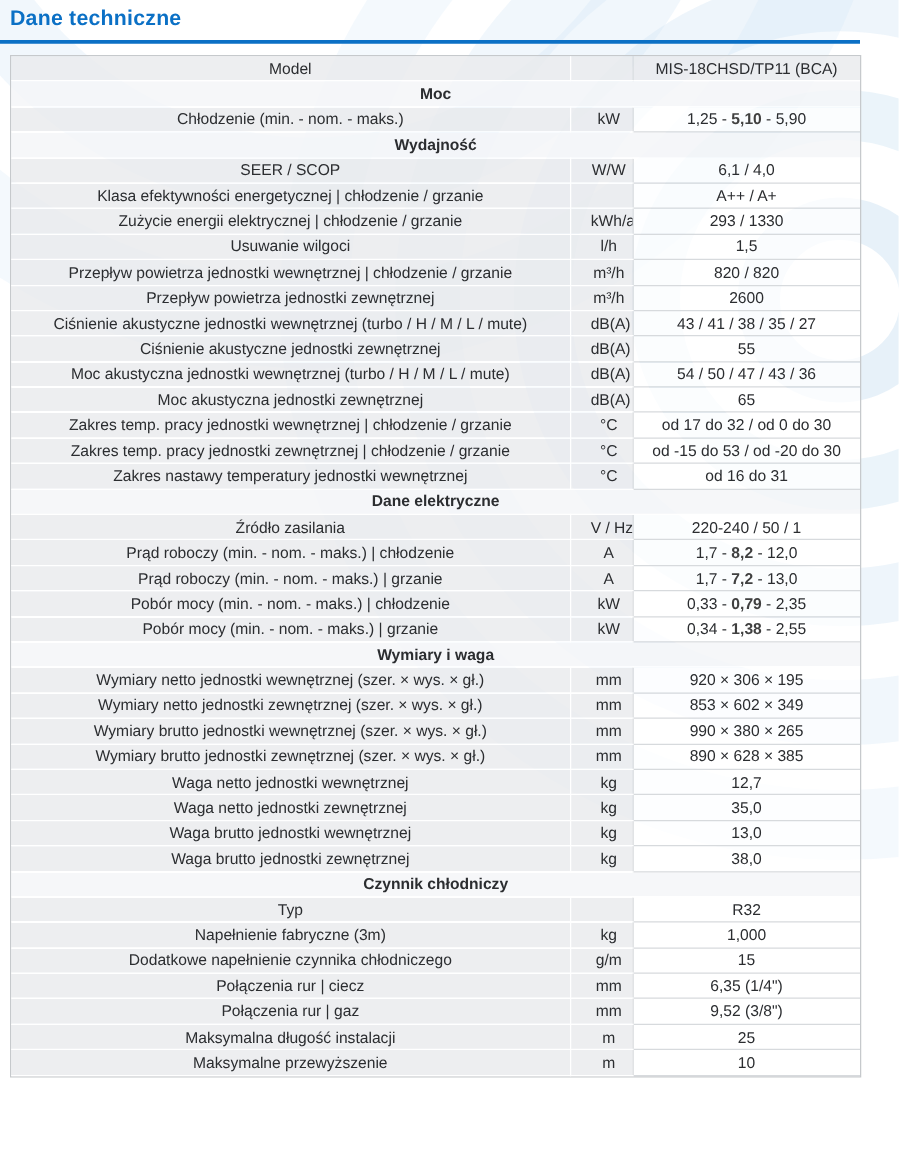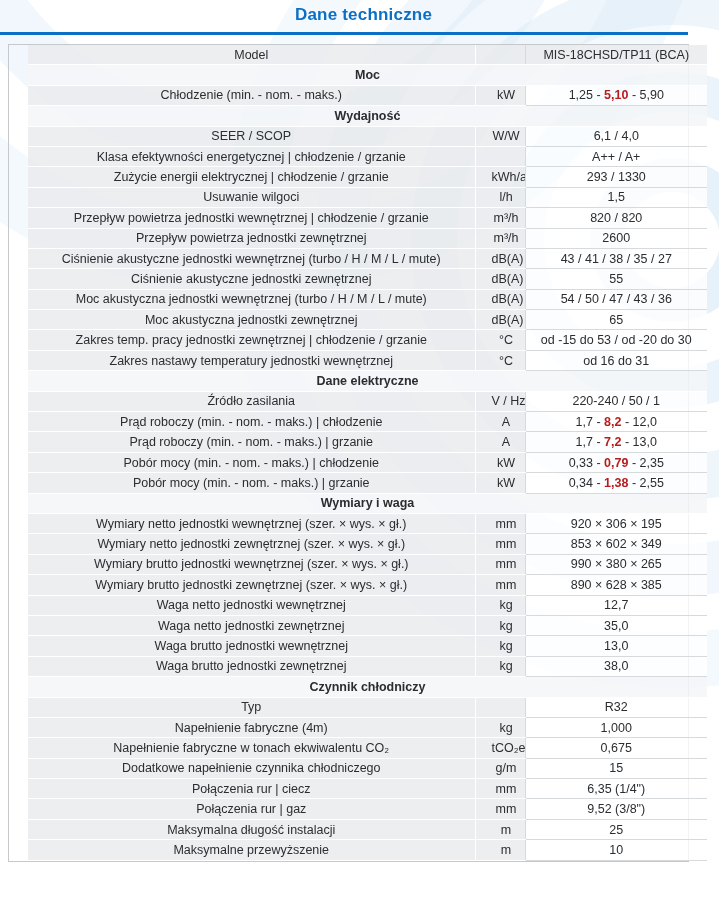--- a/index.html
+++ b/index.html
@@ -5,41 +5,41 @@
   html, body { margin:0; padding:0; background:#ffffff; }
   .page {
     position:relative; width:719px; height:923px;
     background:#ffffff; overflow:hidden;
     font-family:"Liberation Sans", sans-serif;
   }
   .watermark { position:absolute; top:0; left:0; z-index:0; pointer-events:none; }
   .content { position:relative; z-index:1; }
   .page-title {
     margin:0; padding:5px 0 0 8px;
-    font-size:17px; font-weight:bold; letter-spacing:0.2px;text-align:center;
+    font-size:17px; font-weight:bold; letter-spacing:0.2px;
   }
   .title-rule { margin:7px 0 0 0; width:688px; height:3px; }
   .table-wrap { margin:9px 0 0 8px; width:679px; border:1px solid #c6c9cc; background:transparent; }
   table.spec {
     border-collapse:collapse; width:100%; table-layout:fixed;
-    font-size:12.5px; color:#2b2d30;margin-left:19px;
+    font-size:12.5px; color:#2b2d30;
   }
   td {
     height:19.4px; text-align:center; vertical-align:middle;
     padding:0 4px; overflow:hidden; white-space:nowrap;
     border-right:1px solid #ffffff; border-bottom:1px solid #ffffff;
   }
   td.lbl  { background:rgba(233,234,237,0.82); }
   td.unit { background:rgba(233,234,237,0.82); border-right-color:#d7dadd;padding-left:16px; }
   td.val  { background:rgba(255,255,255,0.78); border-right:none; border-bottom-color:#d7dadd; }
   td.val.model { background:rgba(233,234,237,0.82); border-bottom-color:#ffffff; }
   td.section {
     background:rgba(245,246,248,0.85); font-weight:bold; border-right:none;
   }
-  td b { font-weight:bold; color:#b91c1c; }
+  td b { font-weight:bold; color:#404040; }
 </style>
 </head>
 <body>
 
 <div class="page">
 
   <svg class="watermark" width="719" height="923" viewBox="0 0 719 923" xmlns="http://www.w3.org/2000/svg">
     <g fill="none" stroke="#cfe4f4">
       <circle cx="672" cy="240" r="65" stroke-width="34" opacity="0.50"></circle>
       <circle cx="672" cy="240" r="148" stroke-width="40" opacity="0.42"></circle>
@@ -123,20 +123,25 @@
               <td class="lbl">Moc akustyczna jednostki wewnętrznej (turbo / H / M / L / mute)</td>
               <td class="unit">dB(A)</td>
               <td class="val">54 / 50 / 47 / 43 / 36</td>
             </tr>
             <tr>
               <td class="lbl">Moc akustyczna jednostki zewnętrznej</td>
               <td class="unit">dB(A)</td>
               <td class="val">65</td>
             </tr>
             <tr>
+              <td class="lbl">Zakres temp. pracy jednostki wewnętrznej | chłodzenie / grzanie</td>
+              <td class="unit">°C</td>
+              <td class="val">od 17 do 32 / od 0 do 30</td>
+            </tr>
+            <tr>
               <td class="lbl">Zakres temp. pracy jednostki zewnętrznej | chłodzenie / grzanie</td>
               <td class="unit">°C</td>
               <td class="val">od -15 do 53 / od -20 do 30</td>
             </tr>
             <tr>
               <td class="lbl">Zakres nastawy temperatury jednostki wewnętrznej</td>
               <td class="unit">°C</td>
               <td class="val">od 16 do 31</td>
             </tr>
             <tr>
@@ -212,28 +217,23 @@
             </tr>
             <tr>
               <td class="section" colspan="3">Czynnik chłodniczy</td>
             </tr>
             <tr>
               <td class="lbl">Typ</td>
               <td class="unit"></td>
               <td class="val">R32</td>
             </tr>
             <tr>
-              <td class="lbl">Napełnienie fabryczne (4m)</td>
+              <td class="lbl">Napełnienie fabryczne (3m)</td>
               <td class="unit">kg</td>
               <td class="val">1,000</td>
-            </tr>
-            <tr>
-              <td class="lbl">Napełnienie fabryczne w tonach ekwiwalentu CO₂</td>
-              <td class="unit">tCO₂e</td>
-              <td class="val">0,675</td>
             </tr>
             <tr>
               <td class="lbl">Dodatkowe napełnienie czynnika chłodniczego</td>
               <td class="unit">g/m</td>
               <td class="val">15</td>
             </tr>
             <tr>
               <td class="lbl">Połączenia rur | ciecz</td>
               <td class="unit">mm</td>
               <td class="val">6,35 (1/4")</td>

